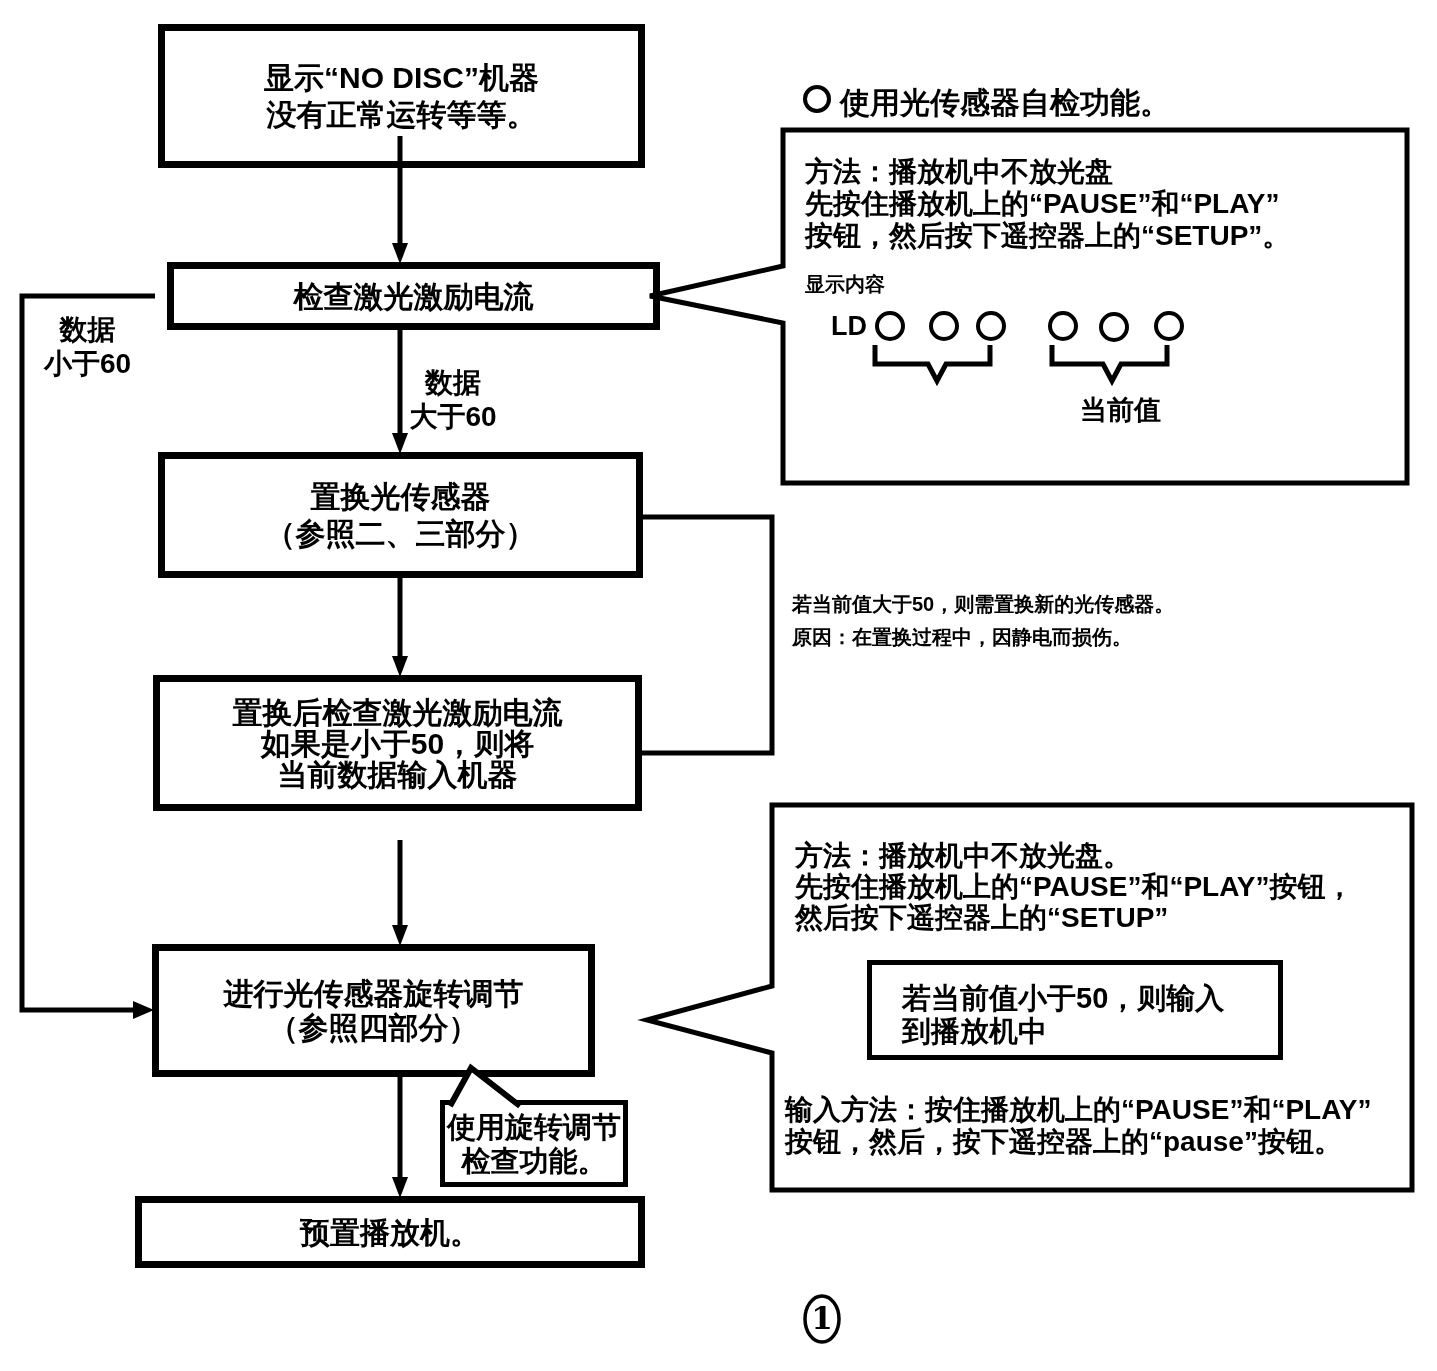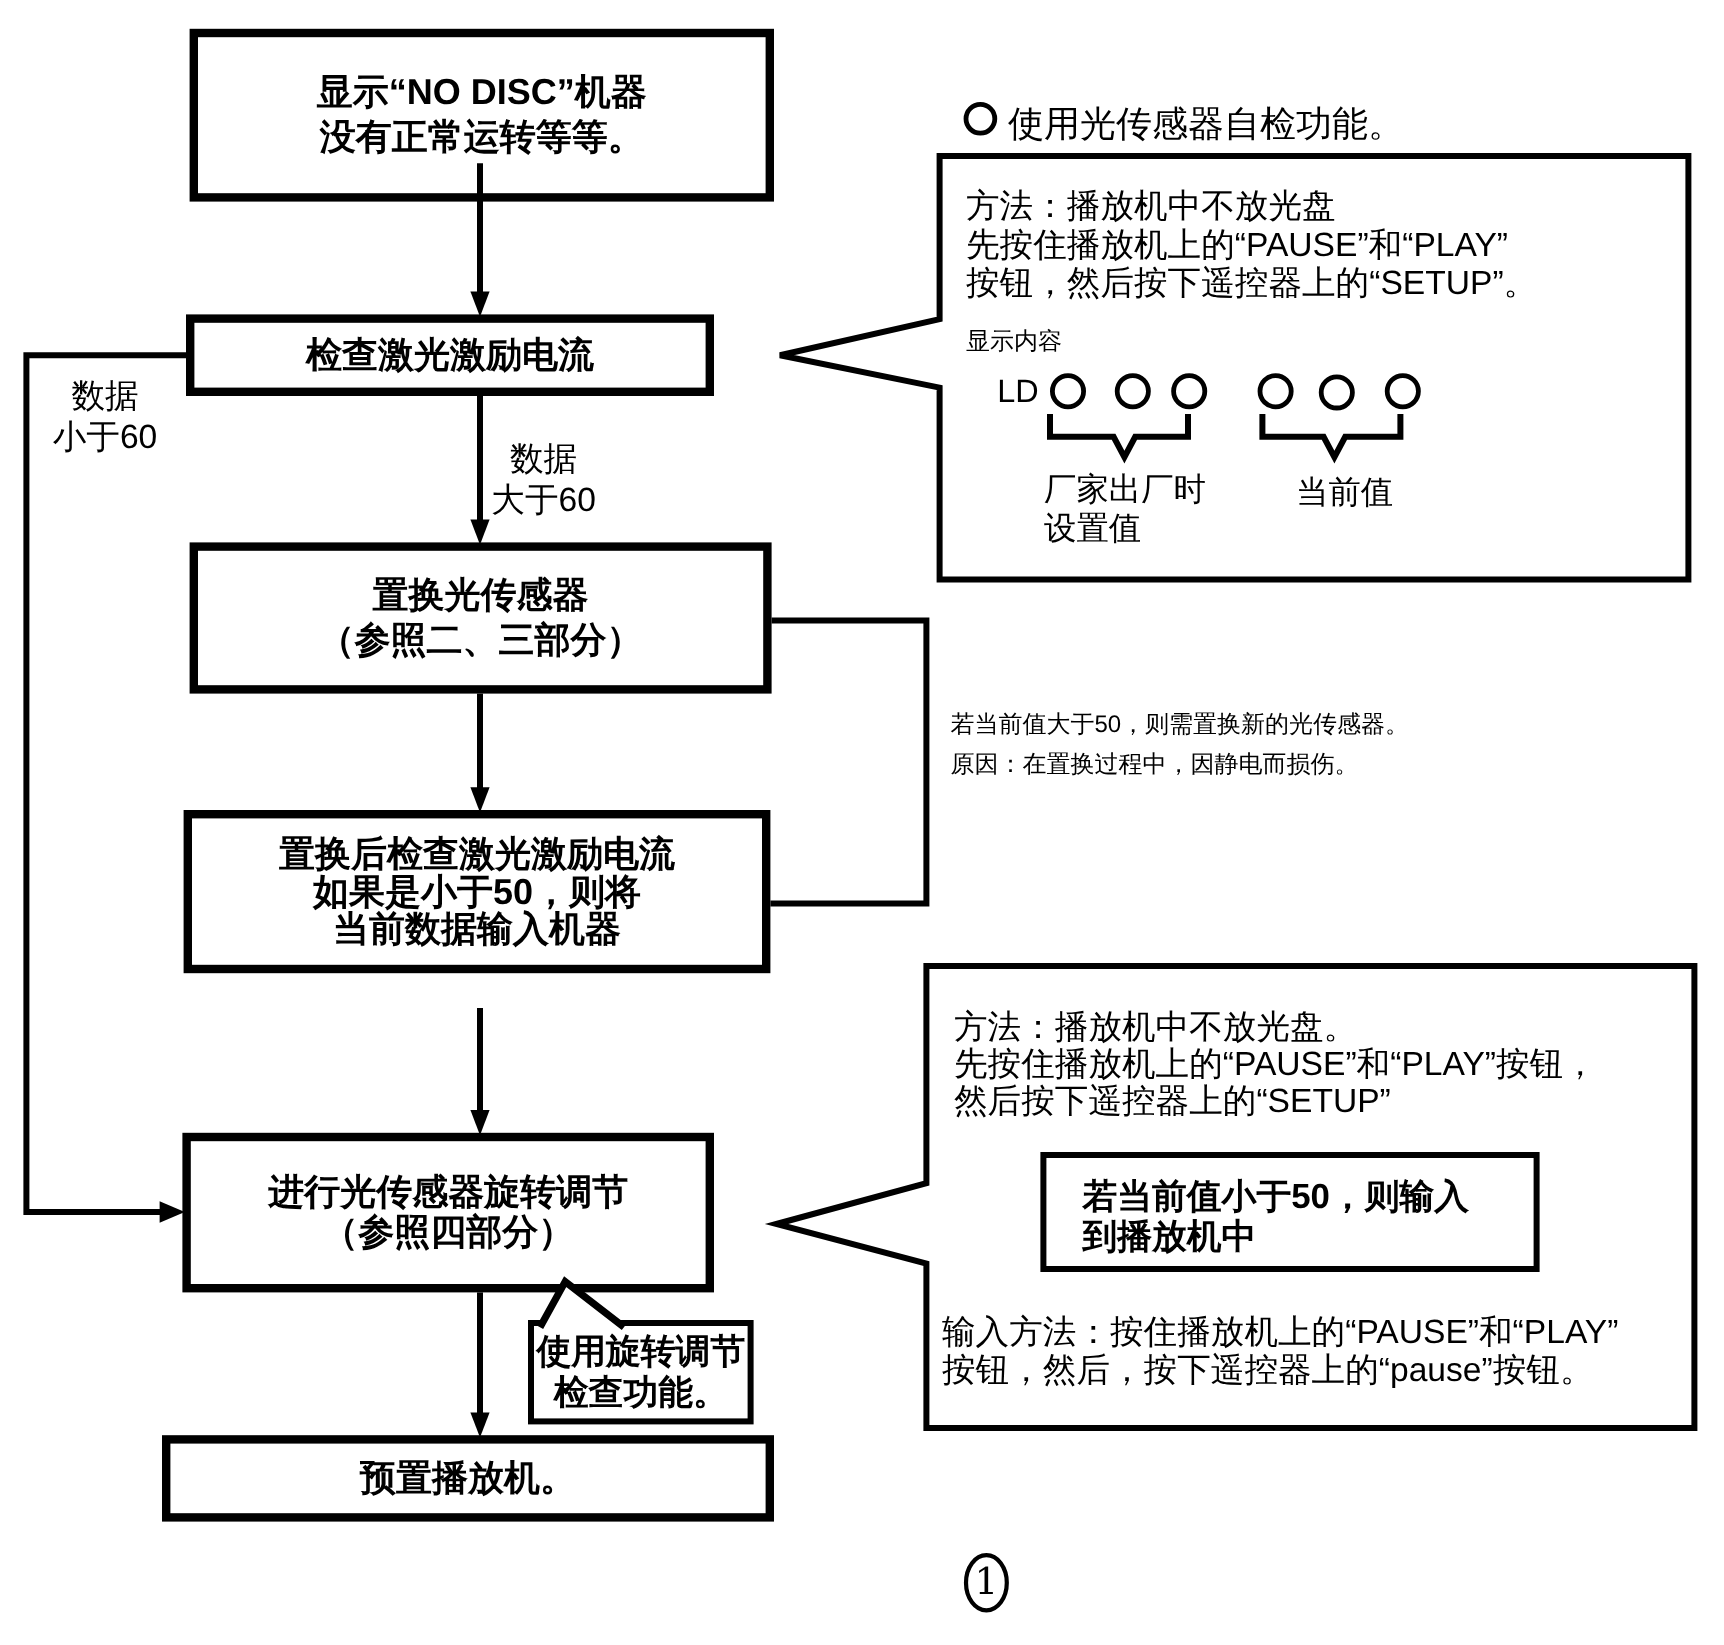--- a/index.html
+++ b/index.html
@@ -2,35 +2,35 @@
 <html><head>
 <meta charset="utf-8">
 <style>
   html,body{margin:0;padding:0;background:#fff;}
   #page{position:relative;width:1437px;height:1371px;background:#fff;overflow:hidden;
         font-family:"Liberation Sans","DejaVu Sans",sans-serif;color:#000;}
   .fbox{position:absolute;border:7px solid #000;background:#fff;box-sizing:border-box;
         display:flex;flex-direction:column;align-items:center;justify-content:center;
         font-weight:bold;font-size:30px;line-height:37px;text-align:center;z-index:3;}
   .thin{border-width:5px;}
-  .t{position:absolute;font-weight:normal;white-space:nowrap;z-index:3;}
+  .t{position:absolute;font-weight:bold;white-space:nowrap;z-index:3;}
   .lbl{text-align:center;font-size:28px;line-height:34px;}
   svg.overlay{position:absolute;left:0;top:0;z-index:10;pointer-events:none;}
 </style>
 </head>
 <body>
 
 <div id="page">
 
   <div class="fbox" style="left:158px;top:24px;width:487px;height:144px;">
     <span>显示“NO DISC”机器</span>
     <span>没有正常运转等等。</span>
   </div>
 
-  <div class="fbox" style="left:155px;top:262px;width:440px;height:68px;">
+  <div class="fbox" style="left:167px;top:262px;width:493px;height:68px;">
     <span>检查激光激励电流</span>
   </div>
 
   <div class="fbox" style="left:158px;top:452px;width:485px;height:126px;font-family:Liberation Serif, serif;">
     <span>置换光传感器</span>
     <span>（参照二、三部分）</span>
   </div>
 
   <div class="fbox" style="left:153px;top:675px;width:489px;height:136px;line-height:31px;">
     <span>置换后检查激光激励电流</span>
@@ -67,24 +67,20 @@
   <div class="t" style="left:805px;top:156px;font-size:28px;line-height:32px;">
     <div>方法：播放机中不放光盘</div>
     <div>先按住播放机上的“PAUSE”和“PLAY”</div>
     <div>按钮，然后按下遥控器上的“SETUP”。</div>
   </div>
 
   <div class="t" style="left:805px;top:271px;font-size:20px;text-align:right;">显示内容</div>
 
   <div class="t" style="left:831px;top:311px;font-size:27px;">LD</div>
 
-  <div class="t" style="left:870px;top:392px;font-size:27px;line-height:32px;">
-    <div>厂家出厂时</div>
-    <div>设置值</div>
-  </div>
 
   <div class="t" style="left:1080px;top:392px;font-size:27px;">当前值</div>
 
   <div class="t" style="left:792px;top:588px;font-size:20px;line-height:33px;">
     <div>若当前值大于50，则需置换新的光传感器。</div>
     <div>原因：在置换过程中，因静电而损伤。</div>
   </div>
 
   <div class="t" style="left:795px;top:840px;font-size:28px;line-height:31px;">
     <div>方法：播放机中不放光盘。</div>

